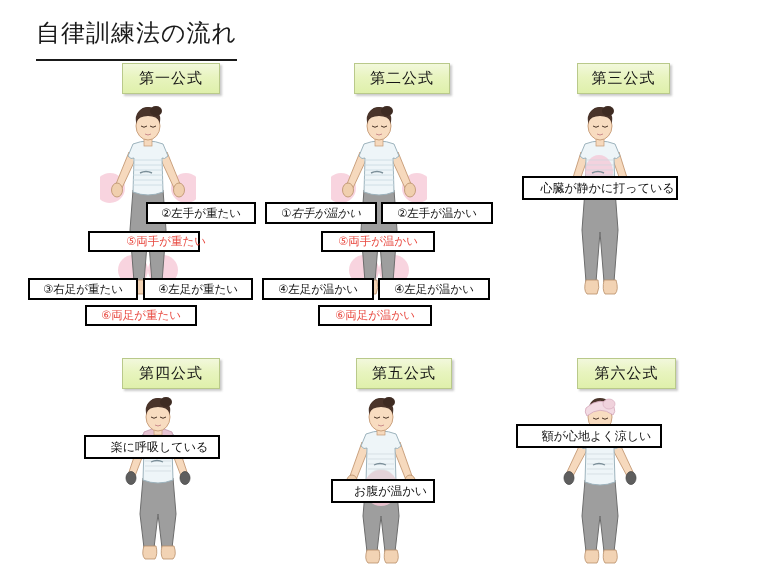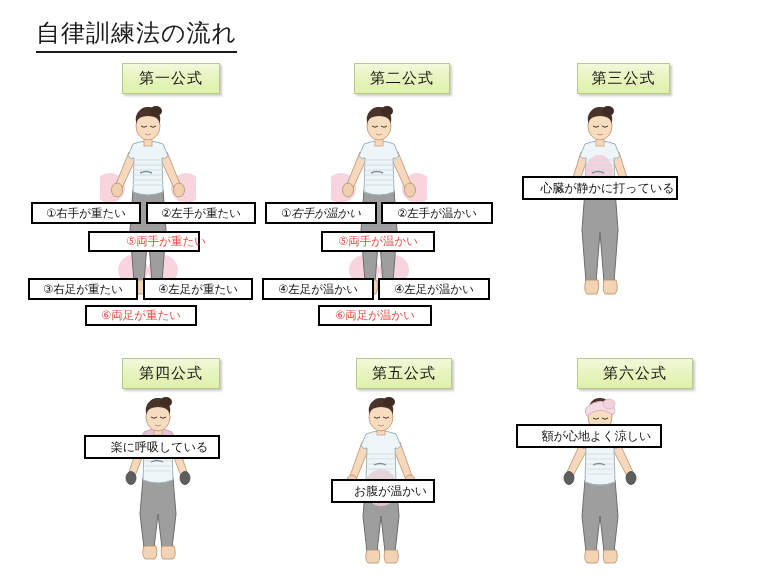--- a/index.html
+++ b/index.html
@@ -21,21 +21,21 @@
 
   
   .page-title {
     position: absolute;
     left: 36px;
     top: 20px;
     font-size: 24px;
     color: #1a1a1a;
     letter-spacing: 1px;
     border-bottom: 2px solid #1a1a1a;
-    padding-bottom: 3px;
+    padding-bottom: 11px;
     line-height: 1.15;
     white-space: nowrap;
   }
 
   
   .formula-header {
     position: absolute;
     height: 31px;
     box-sizing: border-box;
     border: 1px solid #b9c98a;
@@ -126,21 +126,20 @@
       <path d="M36 18 q-2 -12 12 -15 q14 3 12 15 q-3 -6 -12 -6 q-9 0 -12 6 Z" fill="#4a342a"></path>
       <ellipse cx="56" cy="7" rx="6" ry="5" fill="#3e2b22"></ellipse>
 
       <path d="M41 22 q3 2.5 6 0" stroke="#4a3426" stroke-width="1" fill="none"></path>
       <path d="M50 22 q3 2.5 6 0" stroke="#4a3426" stroke-width="1" fill="none"></path>
 
       <path d="M45 30 q3 2 6 0" stroke="#c98b8b" stroke-width="1" fill="none"></path>
     </svg>
   </div>
 
-  <div class="cap" style="left:31px; top:202px; width:110px; height:22px;">①右手が重たい</div>
   <div class="cap" style="left:146px; top:202px; width:110px; height:22px;">②左手が重たい</div>
   <div class="cap red" style="left:88px; top:231px; width:112px; height:21px;padding-left:44px;">⑤両手が重たい</div>
   <div class="cap" style="left:28px; top:278px; width:110px; height:22px;">③右足が重たい</div>
   <div class="cap" style="left:143px; top:278px; width:110px; height:22px;">④左足が重たい</div>
   <div class="cap red" style="left:85px; top:305px; width:112px; height:21px;">⑥両足が重たい</div>
 
   <div class="formula-header" style="left:330px; top:63px; width:96px;">第二公式</div>
 
   <div class="figure" style="left:331px; top:104px; width:96px; height:200px;">
     <svg width="96" height="200" viewBox="0 0 96 200" xmlns="http://www.w3.org/2000/svg">
@@ -283,21 +282,21 @@
       <path d="M36 17 q-2 -12 12 -15 q14 3 12 15 q-3 -6 -12 -6 q-9 0 -12 6 Z" fill="#4a342a"></path>
       <ellipse cx="56" cy="6" rx="6" ry="5" fill="#3e2b22"></ellipse>
       <path d="M41 21 q3 2.5 6 0" stroke="#4a3426" stroke-width="1" fill="none"></path>
       <path d="M50 21 q3 2.5 6 0" stroke="#4a3426" stroke-width="1" fill="none"></path>
       <path d="M45 29 q3 2 6 0" stroke="#c98b8b" stroke-width="1" fill="none"></path>
     </svg>
   </div>
 
   <div class="cap wide" style="left:331px; top:479px; width:104px; height:24px;">お腹が温かい</div>
 
-  <div class="formula-header" style="left:553px; top:358px; width:116px;">第六公式</div>
+  <div class="formula-header" style="left:553px; top:358px; width:99px;">第六公式</div>
 
   <div class="figure" style="left:552px; top:396px; width:96px; height:175px;">
     <svg width="96" height="175" viewBox="0 0 96 175" xmlns="http://www.w3.org/2000/svg">
       <path d="M33 84 L63 84 L66 120 L62 156 L52 156 L48 120 L44 156 L34 156 L30 120 Z" fill="#9e9e9e" stroke="#6d6d6d" stroke-width="1"></path>
       <path d="M34 154 q-3 9 1 13 h10 q3 -5 1 -13 z" fill="#f2d3b4" stroke="#b98f6a" stroke-width="0.8"></path>
       <path d="M52 154 q-2 9 1 13 h10 q4 -4 1 -13 z" fill="#f2d3b4" stroke="#b98f6a" stroke-width="0.8"></path>
       <path d="M29 46 L15 76 L21 80 L35 54 Z" fill="#f6d9bd" stroke="#c49974" stroke-width="0.9"></path>
       <path d="M67 46 L81 76 L75 80 L61 54 Z" fill="#f6d9bd" stroke="#c49974" stroke-width="0.9"></path>
       <ellipse cx="17" cy="82" rx="5" ry="6.5" fill="#5e5e5e" stroke="#4a4a4a" stroke-width="0.8"></ellipse>
       <ellipse cx="79" cy="82" rx="5" ry="6.5" fill="#5e5e5e" stroke="#4a4a4a" stroke-width="0.8"></ellipse>

